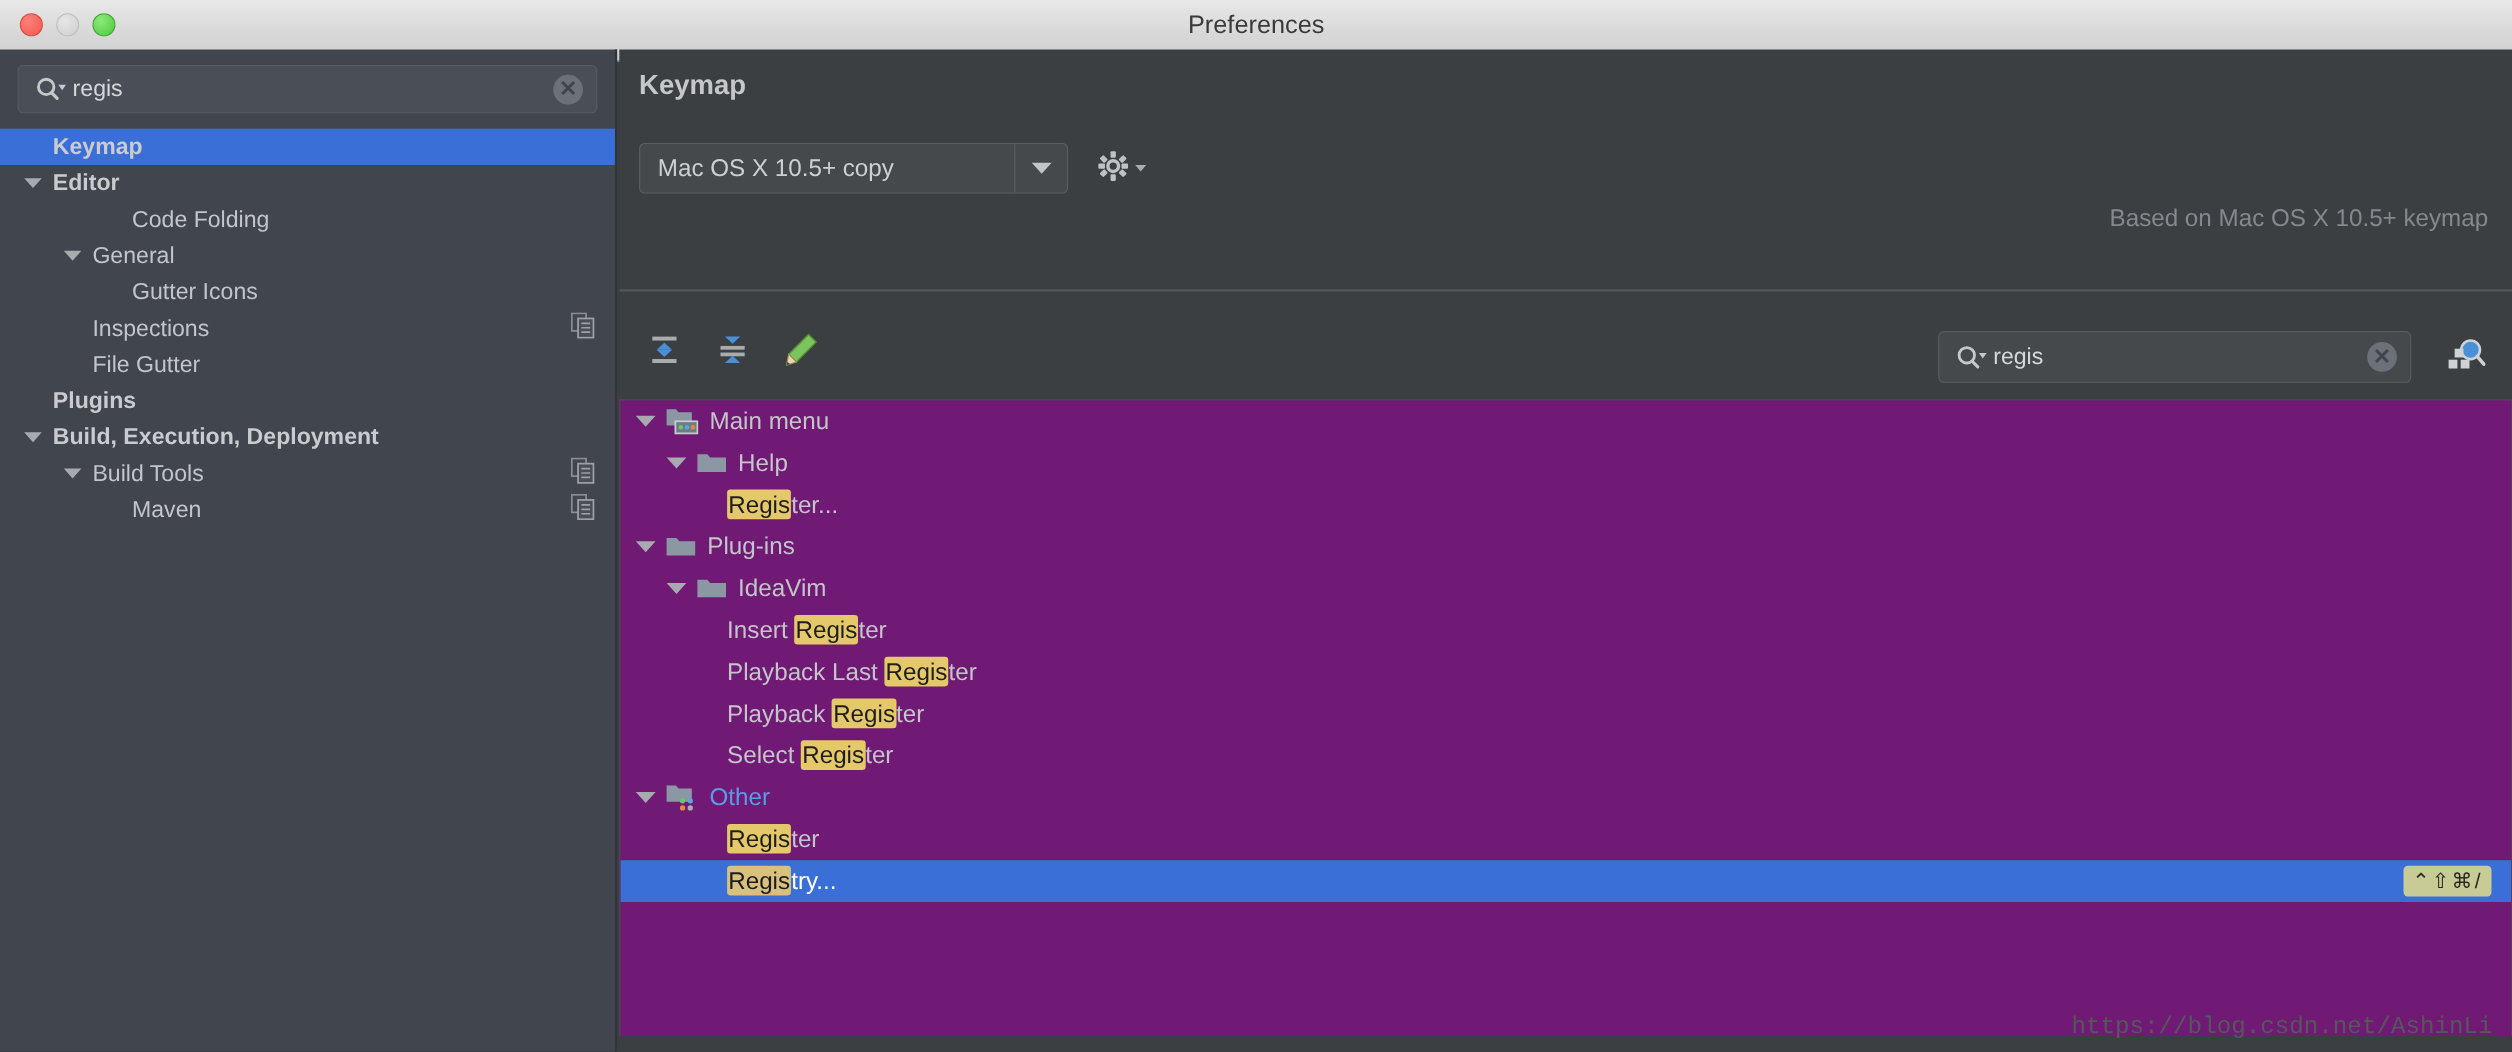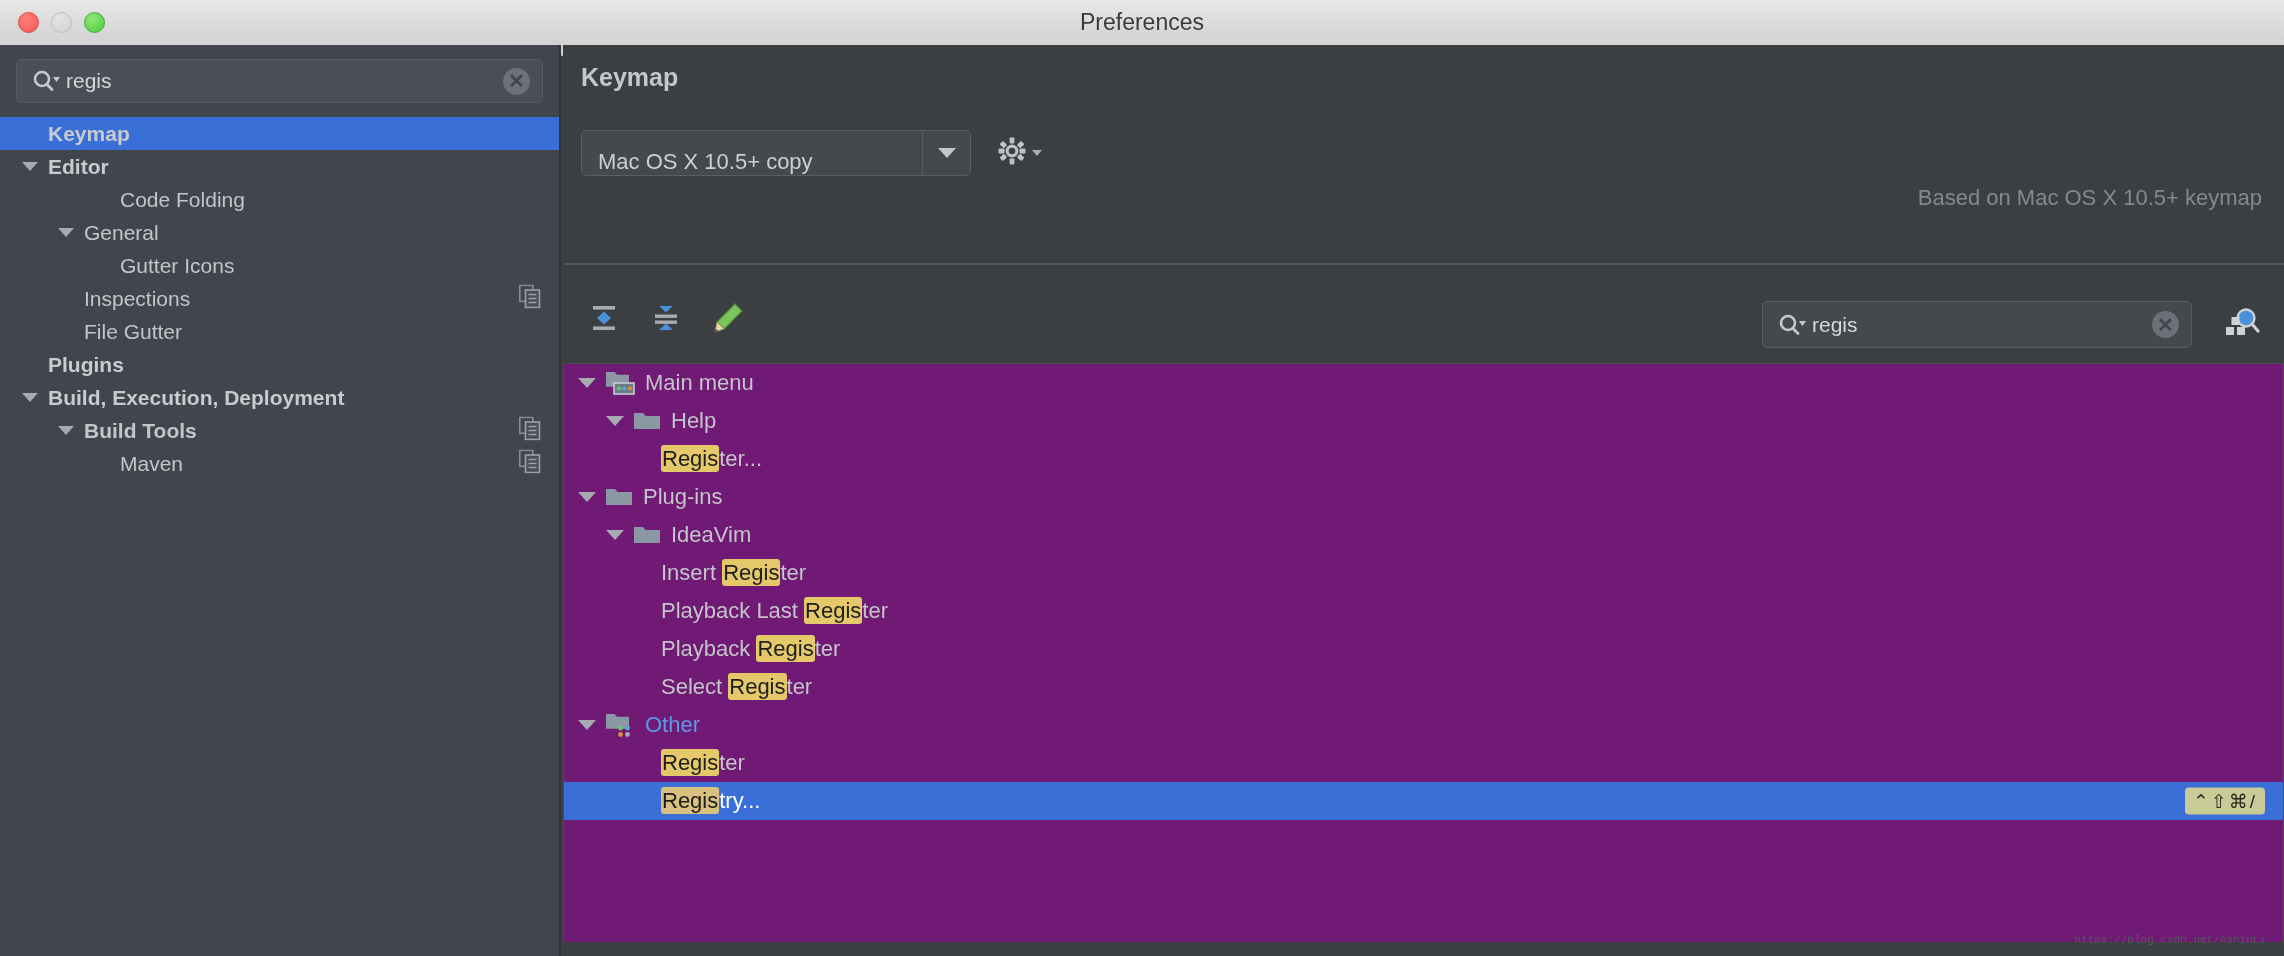--- a/index.html
+++ b/index.html
@@ -74,21 +74,21 @@
     background: #3c3f41;
   }
   .keymap-title {
     position: absolute; left: 18px; top: 18px;
     font-size: 25px; font-weight: bold; color: #c5c7ca;
   }
   .km-row { position: absolute; left: 18px; top: 85px; display: flex; align-items: center; }
   .combo {
     width: 390px; height: 46px; background: #45494c;
     border: 1px solid #5a5e61; border-radius: 5px;
-    display: flex; align-items: flex-end;
+    display: flex; align-items: center;
   }
   .combo-val { flex: 1 1 auto; padding-left: 16px; font-size: 22px; color: #cdcfd1; white-space: nowrap; }
   .combo-btn {
     width: 48px; height: 44px; border-left: 1px solid #5a5e61;
     display: flex; align-items: center; justify-content: center;
   }
   .caret-down { width: 0; height: 0; border-left: 9px solid transparent; border-right: 9px solid transparent; border-top: 10px solid #c2c4c7; }
   .gear-wrap { margin-left: 26px; display: flex; align-items: center; gap: 5px; cursor: pointer; }
   .caret-mini { width: 0; height: 0; border-left: 5px solid transparent; border-right: 5px solid transparent; border-top: 6px solid #a9acb0; }
   .based-on {
@@ -135,21 +135,21 @@
   .hl { background: #e4c869; color: #1e1e1e; border-radius: 3px; padding: 1px 1px; }
   .trow.selected .hl { background: #d9c07e; color: #1c1c1c; }
   .shortcut {
     position: absolute; right: 18px; top: 50%; transform: translateY(-50%);
     background: #c8cb96; color: #2a2a20; font-size: 19px;
     border-radius: 4px; padding: 2px 8px; letter-spacing: 2px;
   }
 
   .watermark {
     position: absolute; right: 18px; bottom: 10px;
-    font-family: "Liberation Mono", monospace; font-size: 11px; color: #55585b;
+    font-family: "Liberation Mono", monospace; font-size: 22px; color: #55585b;
   }
 </style>
 </head>
 <body>
 
 <div class="titlebar">
   <div class="traffic">
     <span class="tl red"></span>
     <span class="tl yellow"></span>
     <span class="tl green"></span>
@@ -210,21 +210,21 @@
       <div class="sb-item bold" style="padding-left: 22px;">
         <span class="sb-arrow hidden"></span>
         <span class="sb-label" style="margin-left: 10px;">Plugins</span>
       </div>
       <div class="sb-item bold" style="padding-left: 22px;">
         <span class="sb-arrow"></span>
         <span class="sb-label" style="margin-left: 10px;">Build, Execution, Deployment</span>
       </div>
       <div class="sb-item" style="padding-left: 58px;">
         <span class="sb-arrow"></span>
-        <span class="sb-label" style="margin-left: 10px; font-weight: bold;">Build Tools</span>
+        <span class="sb-label" style="margin-left: 10px;">Build Tools</span>
         <span class="sb-copy-icon"><svg width="22" height="24" viewBox="0 0 22 24">
             <rect x="0.8" y="0.8" width="13" height="16" fill="none" stroke="#8a8d92" stroke-width="1.6"></rect>
             <rect x="6.5" y="5.5" width="14" height="17.5" fill="#4a4e56" stroke="#9da0a5" stroke-width="1.6"></rect>
             <line x1="9.5" y1="10" x2="17.5" y2="10" stroke="#9da0a5" stroke-width="1.5"></line>
             <line x1="9.5" y1="14" x2="17.5" y2="14" stroke="#9da0a5" stroke-width="1.5"></line>
             <line x1="9.5" y1="18" x2="17.5" y2="18" stroke="#9da0a5" stroke-width="1.5"></line>
           </svg></span>
       </div>
       <div class="sb-item" style="padding-left: 94px;">
         <span class="sb-arrow hidden"></span>

